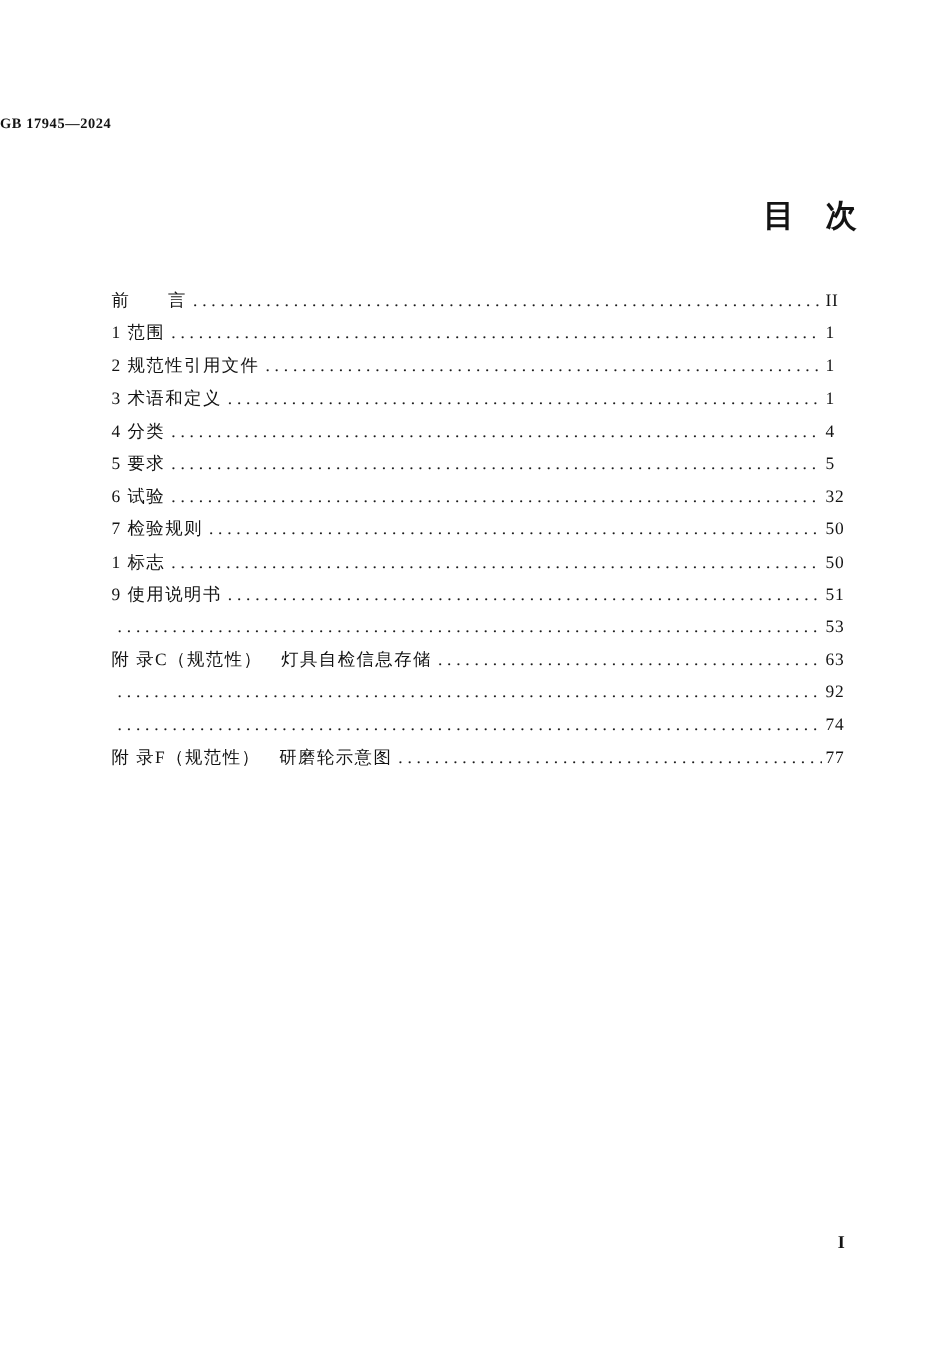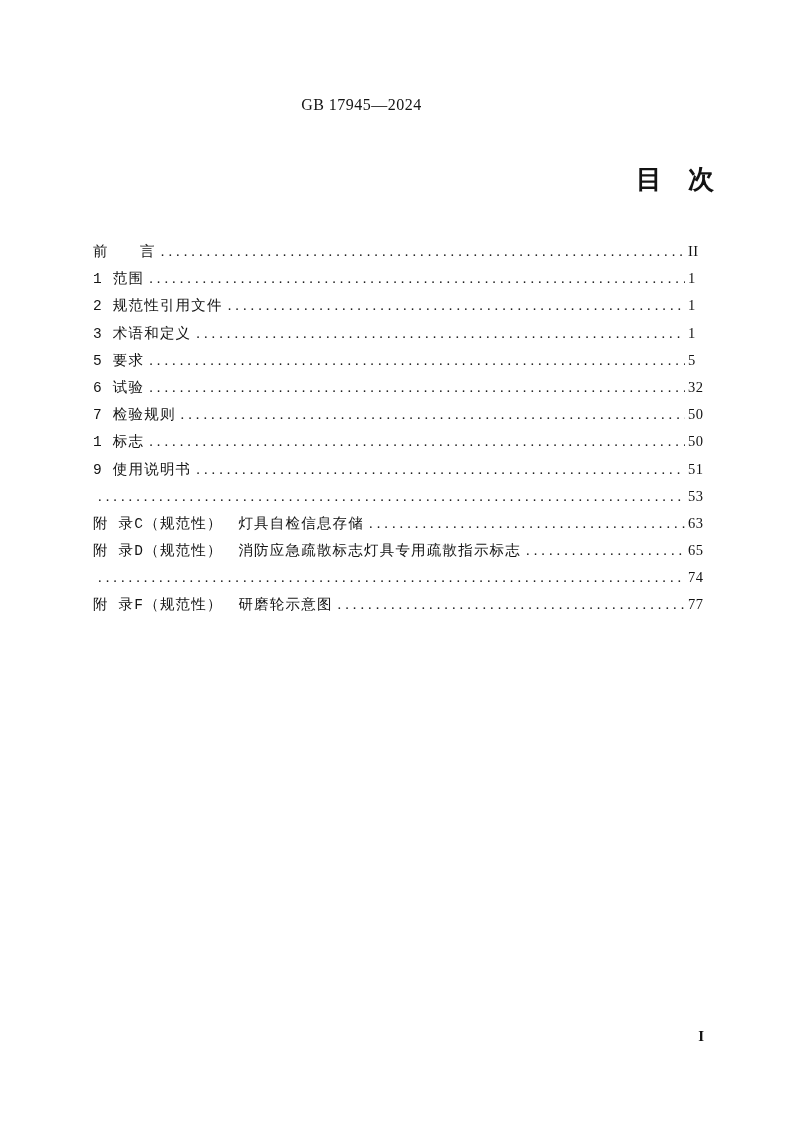--- a/index.html
+++ b/index.html
@@ -7,23 +7,23 @@
     width: 793px; height: 1122px;
     background: #ffffff;
     position: relative;
     font-family: "Liberation Serif", "DejaVu Serif", serif;
     color: #131313;
     overflow: hidden;
   }
   .doc-header {
     position: absolute;
     top: 96px; left: 0; right: 70px;
-    text-align: center;
-    font-weight: normal;
-    font-size: 16px;
+    text-align: left;
+    font-weight: bold;
+    font-size: 12px;
     letter-spacing: 0.5px;
   }
   .toc-title {
     position: absolute;
     top: 162px; left: 93px; width: 621px;
     text-align: right;
     font-size: 26px;
     font-weight: bold;
   }
   .toc-list {
@@ -34,21 +34,20 @@
   .toc-row {
     display: flex;
     align-items: baseline;
     line-height: 27.2px;
     height: 27.2px;
   }
   .toc-label {
     flex: 0 0 auto;
     white-space: nowrap;
     letter-spacing: 1.2px;
-    font-family: Liberation Mono, monospace;
   }
   .toc-dots {
     flex: 1 1 auto;
     overflow: hidden;
     white-space: nowrap;
     margin: 0 3px 0 5px;
     letter-spacing: 4px;
     color: #1a1a1a;
   }
   .toc-dots::after {
@@ -90,20 +89,25 @@
       <span class="toc-label">2 规范性引用文件</span>
       <span class="toc-dots"></span>
       <span class="toc-page">1</span>
     </div>
     <div class="toc-row">
       <span class="toc-label">3 术语和定义</span>
       <span class="toc-dots"></span>
       <span class="toc-page">1</span>
     </div>
     <div class="toc-row">
+      <span class="toc-label">4 分类</span>
+      <span class="toc-dots"></span>
+      <span class="toc-page">4</span>
+    </div>
+    <div class="toc-row">
       <span class="toc-label">5 要求</span>
       <span class="toc-dots"></span>
       <span class="toc-page">5</span>
     </div>
     <div class="toc-row">
       <span class="toc-label">6 试验</span>
       <span class="toc-dots"></span>
       <span class="toc-page">32</span>
     </div>
     <div class="toc-row">
@@ -124,23 +128,22 @@
     <div class="toc-row">
       <span class="toc-dots"></span>
       <span class="toc-page">53</span>
     </div>
     <div class="toc-row">
       <span class="toc-label">附 录C（规范性）　灯具自检信息存储</span>
       <span class="toc-dots"></span>
       <span class="toc-page">63</span>
     </div>
     <div class="toc-row">
-      <span class="toc-label">附 录D（规范性）　消防应急疏散标志灯具专用疏散指示标志</span>
       <span class="toc-dots"></span>
-      <span class="toc-page">65</span>
+      <span class="toc-page">92</span>
     </div>
     <div class="toc-row">
       <span class="toc-dots"></span>
       <span class="toc-page">74</span>
     </div>
     <div class="toc-row">
       <span class="toc-label">附 录F（规范性）　研磨轮示意图</span>
       <span class="toc-dots"></span>
       <span class="toc-page">77</span>
     </div>

